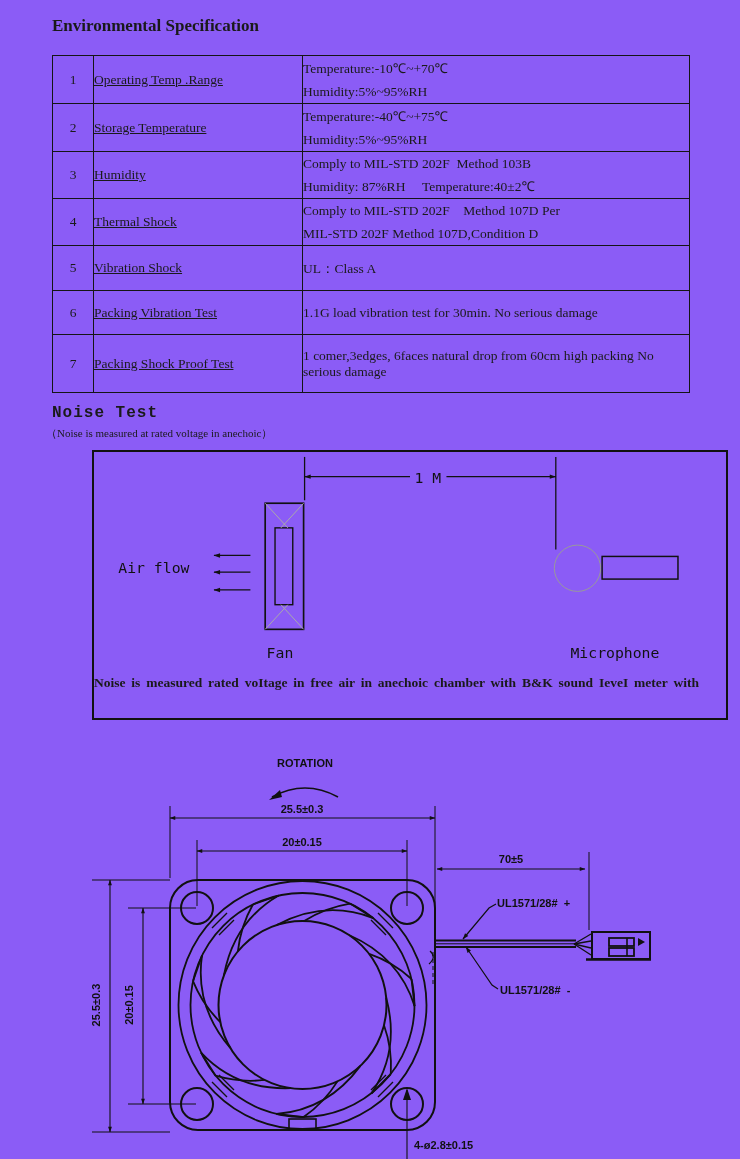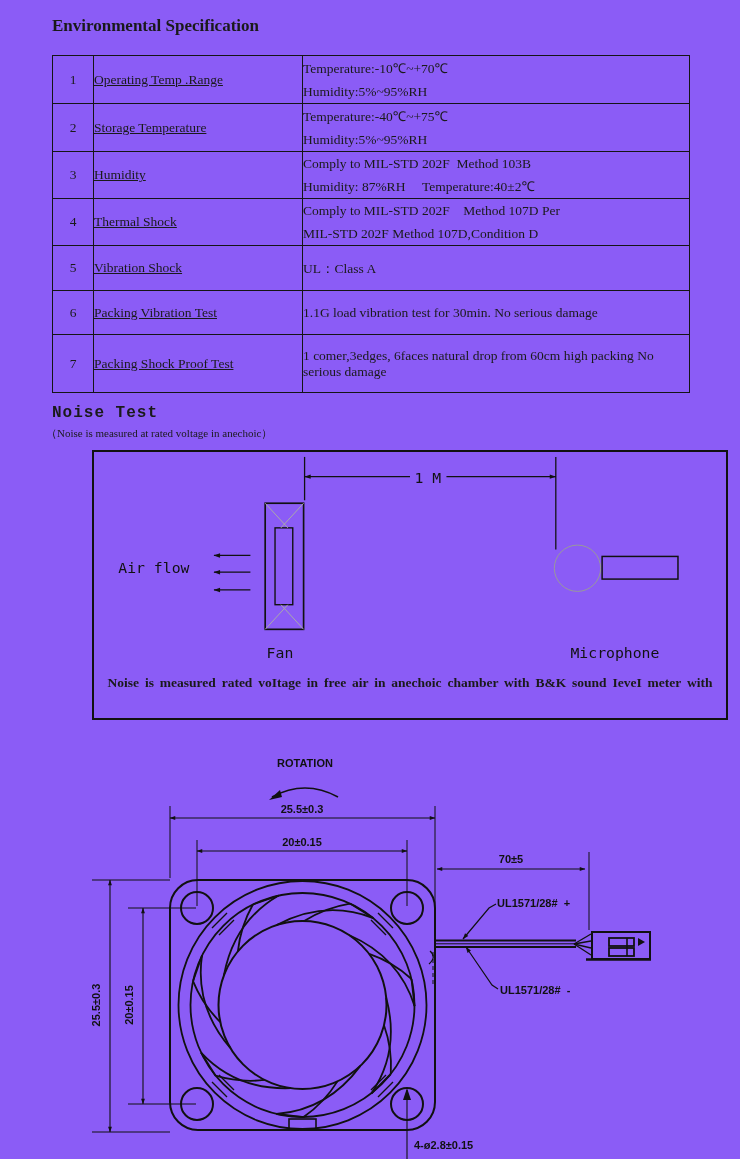--- a/index.html
+++ b/index.html
@@ -13,21 +13,21 @@
   td.ds{width:386px;padding-left:10px;}
   .desc-line{line-height:23px;white-space:pre-wrap;}
   tr.r1{height:48px} tr.r2{height:48px} tr.r3{height:47px} tr.r4{height:45px}
   tr.r5{height:45px} tr.r6{height:44px} tr.r7{height:58px}
   tr.r7 .desc-line{line-height:16px;padding-right:14px;}
   .noise-head{position:absolute;left:52px;top:404px;font-family:Liberation Mono, monospace;
               font-size:16px;font-weight:bold;letter-spacing:1px;}
   .noise-sub{position:absolute;left:46px;top:426px;font-size:11px;font-weight:normal;}
   .noise-box{position:absolute;left:52px;top:450px;width:632px;height:266px;border:2px solid #111;margin-left:40px;}
   .noise-box svg{position:absolute;left:0;top:0;}
-  .notes{position:absolute;left:0;top:219px;width:100%;text-align:center;font-weight:bold;
+  .notes{position:absolute;left:0;top:219px;width:100%;font-weight:bold;
          font-size:13.5px;line-height:23px;word-spacing:2.5px;}
   svg .ln{stroke:#111;fill:none;}
   svg text{fill:#111;}
   .mono15{font-family:"DejaVu Sans Mono",monospace;font-size:15px;}
   .dimtxt{font-family:"Liberation Sans",sans-serif;font-size:11px;font-weight:600;white-space:pre;}
   .drawing{position:absolute;left:0;top:740px;}
 </style>
 </head>
 <body>
 

